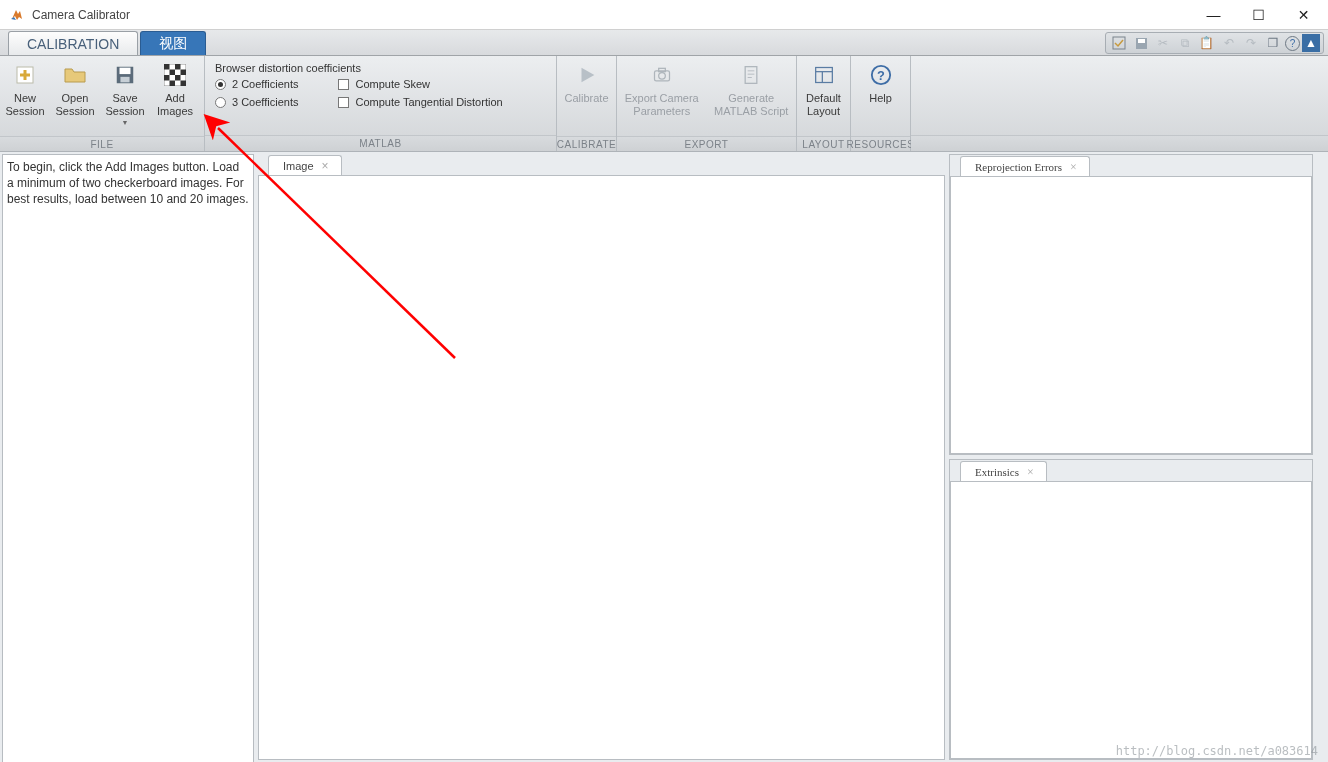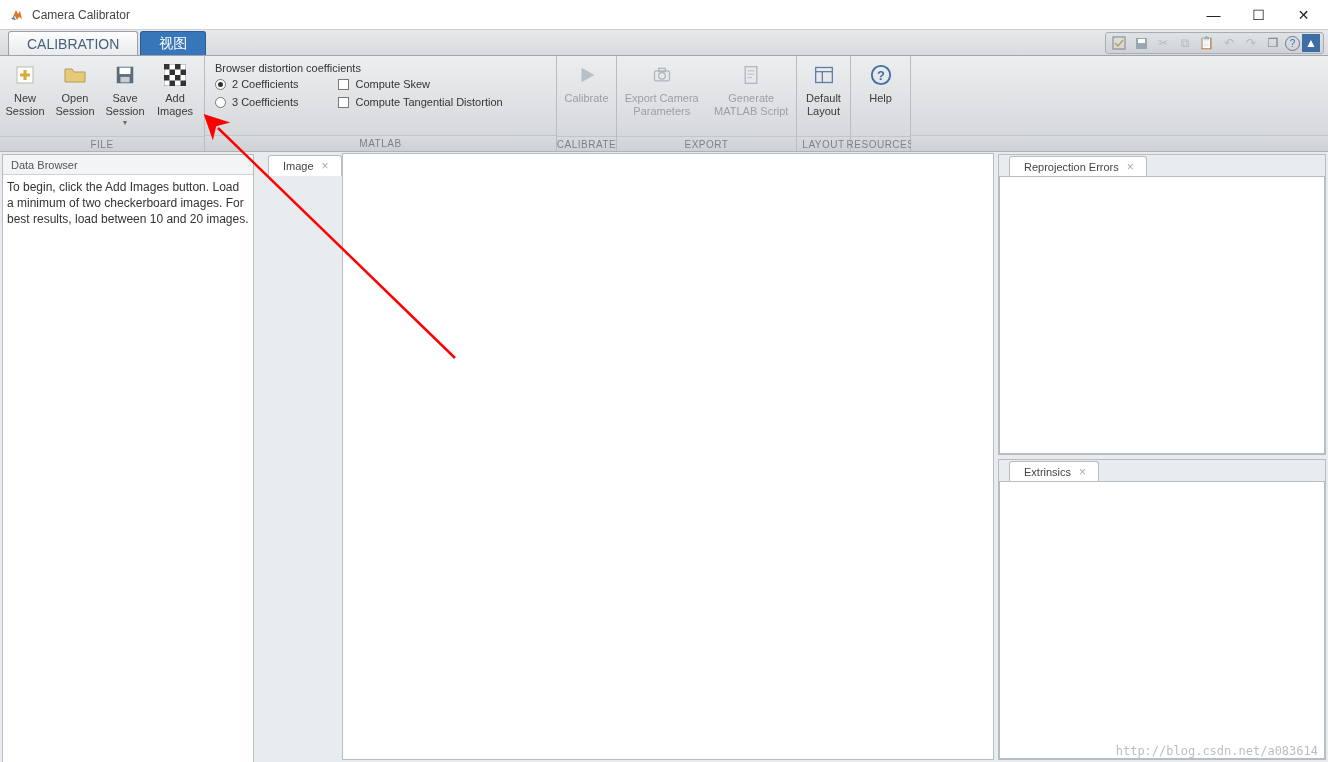--- a/index.html
+++ b/index.html
@@ -126,26 +126,26 @@
   .panel-title {
     height: 20px; background: #f2f4f6;
     border-bottom: 1px solid #cfd3d7;
     font-size: 11px; color: #555;
     padding: 0 8px; display:flex; align-items:center;
   }
   .panel-body { padding: 4px 4px; font-size: 12px; color:#333; line-height: 16px; }
   .centerpanel {
     flex: 1;
     margin: 2px 4px;
-    display:flex; flex-direction:row;
+    display:flex; flex-direction:column;
   }
   .rightpanel {
-    width: 328px;
-    margin: 2px 2px 2px 0;
-    display: flex; flex-direction: column; gap: 4px;
+    width: 364px;
+    margin: 2px 15px 2px 0;
+    display: flex; flex-direction: column; gap: 4px; font-family: Liberation Serif, serif;
   }
   .doctabs {
     height: 22px; display:flex; align-items:flex-end; padding-left: 10px;
     background: #e9ecef;
   }
   .doctab {
     height: 21px; padding: 0 12px 0 14px;
     background: #fff;
     border: 1px solid #b8bdc2; border-bottom: none;
     border-radius: 3px 3px 0 0;
@@ -376,21 +376,20 @@
     <div class="footer">RESOURCES</div>
   </div>
   <div class="ribgroup" style="flex:1;border-right:none;">
     <div class="body"></div>
       <div class="footer" style="background:linear-gradient(#d8dbde,#ced1d4);"></div>
   </div>
 </div>
 
 <div class="mainarea">
   <div class="leftpanel">
-    <div class="panel-title">Data Browser</div>
     <div class="panel-body">To begin, click the Add Images button. Load a minimum of two checkerboard images. For best results, load between 10 and 20 images.</div>
   </div>
   <div class="centerpanel">
     <div class="doctabs">
       <div class="doctab">
         <span>Image</span>
         <span class="x">×</span>
       </div>
     </div>
     <div class="docbody"></div>

